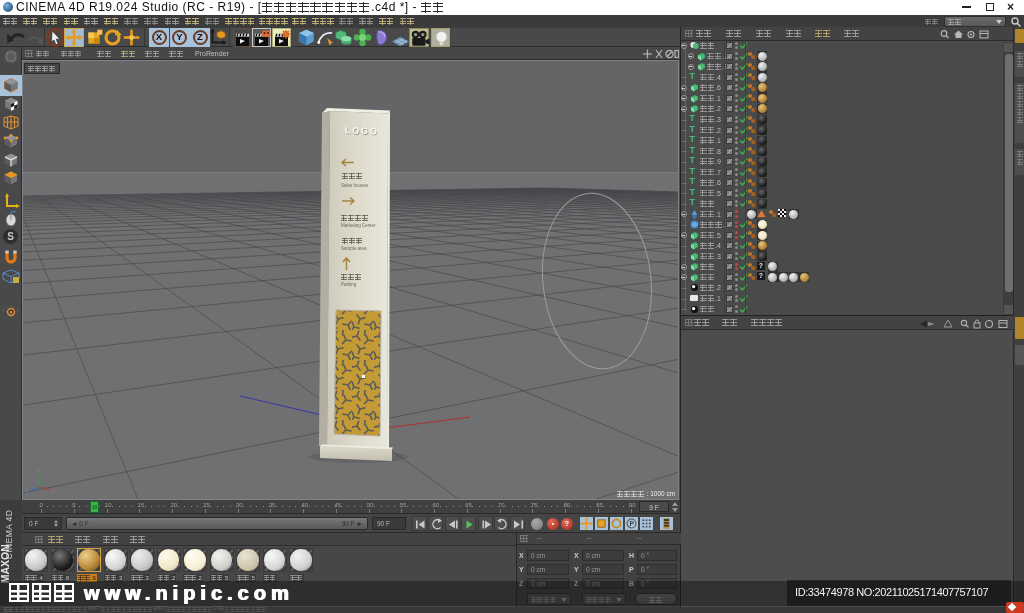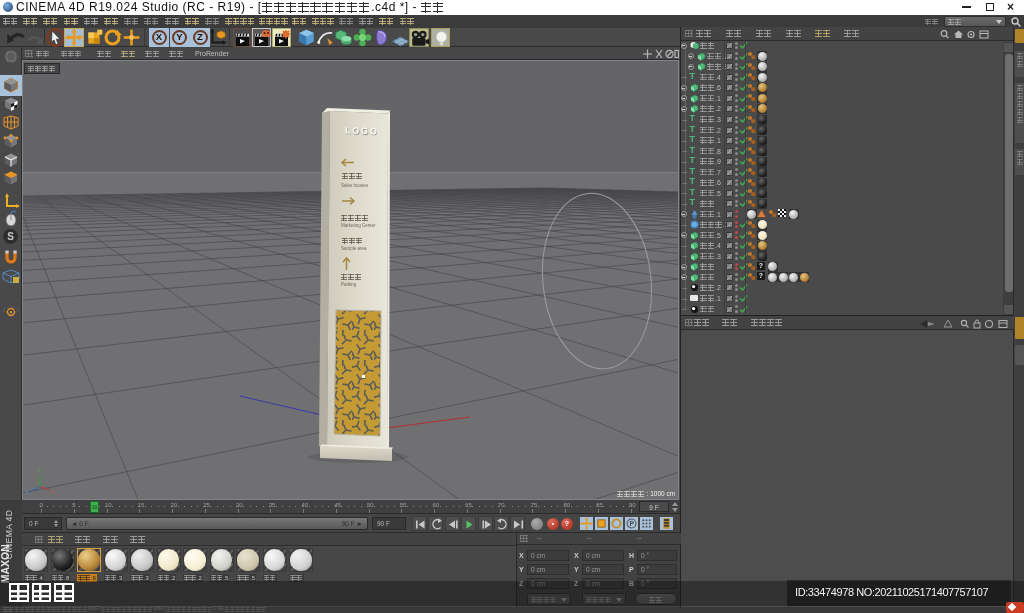--- a/index.html
+++ b/index.html
@@ -1280,18 +1280,19 @@
       </div>
 <div class="a" style="left:118px;top:60px;width:42px;height:12px;background:linear-gradient(#6a6a6a,#555);border:1px solid #2e2e2e;border-radius:6px;text-align:center"><i class="z" style="--s:6px;color:#b8b8b8;margin-top:3px;"></i><i class="z" style="--s:6px;color:#b8b8b8;margin-top:3px;"></i></div>
 </div>
     <div class="a" style="left:0;top:500px;width:22px;height:107px;background:#3c3c3c"></div>
     <div class="a" style="left:0;top:607px;width:1024px;height:6px;background:#383838"></div>
 <div class="a" style="left:3px;top:607px;white-space:nowrap;opacity:.55"><i class="z" style="--s:4.5px;color:#999;"></i><i class="z" style="--s:4.5px;color:#999;"></i> <span style="font-size:4.5px;color:#888">:</span> <i class="z" style="--s:4.5px;color:#888;"></i><i class="z" style="--s:4.5px;color:#888;"></i><i class="z" style="--s:4.5px;color:#888;"></i><i class="z" style="--s:4.5px;color:#888;"></i><i class="z" style="--s:4.5px;color:#888;"></i><i class="z" style="--s:4.5px;color:#888;"></i><i class="z" style="--s:4.5px;color:#888;"></i><i class="z" style="--s:4.5px;color:#888;"></i><i class="z" style="--s:4.5px;color:#888;"></i><i class="z" style="--s:4.5px;color:#888;"></i><i class="z" style="--s:4.5px;color:#888;"></i><i class="z" style="--s:4.5px;color:#888;"></i><i class="z" style="--s:4.5px;color:#888;"></i><i class="z" style="--s:4.5px;color:#888;"></i> <span style="font-size:4.5px;color:#888">SHIFT</span> <i class="z" style="--s:4.5px;color:#888;"></i><i class="z" style="--s:4.5px;color:#888;"></i><i class="z" style="--s:4.5px;color:#888;"></i><i class="z" style="--s:4.5px;color:#888;"></i><i class="z" style="--s:4.5px;color:#888;"></i><i class="z" style="--s:4.5px;color:#888;"></i><i class="z" style="--s:4.5px;color:#888;"></i><i class="z" style="--s:4.5px;color:#888;"></i><i class="z" style="--s:4.5px;color:#888;"></i><i class="z" style="--s:4.5px;color:#888;"></i> <span style="font-size:4.5px;color:#888">SHIFT</span> <i class="z" style="--s:4.5px;color:#888;"></i><i class="z" style="--s:4.5px;color:#888;"></i><i class="z" style="--s:4.5px;color:#888;"></i><i class="z" style="--s:4.5px;color:#888;"></i><i class="z" style="--s:4.5px;color:#888;"></i><i class="z" style="--s:4.5px;color:#888;"></i><i class="z" style="--s:4.5px;color:#888;"></i><i class="z" style="--s:4.5px;color:#888;"></i><i class="z" style="--s:4.5px;color:#888;"></i> <span style="font-size:4.5px;color:#888">CTRL</span> <i class="z" style="--s:4.5px;color:#888;"></i><i class="z" style="--s:4.5px;color:#888;"></i><i class="z" style="--s:4.5px;color:#888;"></i><i class="z" style="--s:4.5px;color:#888;"></i><i class="z" style="--s:4.5px;color:#888;"></i><i class="z" style="--s:4.5px;color:#888;"></i><i class="z" style="--s:4.5px;color:#888;"></i><i class="z" style="--s:4.5px;color:#888;"></i></div>
     <div class="a" style="left:-24px;top:549px;width:58px;text-align:left;transform:rotate(-90deg);transform-origin:center;font-size:10.5px;font-weight:bold;color:#f2f2f2;opacity:.92">MAXON</div>
 <div class="a" style="left:-18px;top:528px;width:54px;transform:rotate(-90deg);transform-origin:center;font-size:8.5px;color:#e0e0e0;opacity:.88;letter-spacing:0.4px">CINEMA 4D</div>
     <div class="a" style="left:0;top:581px;width:1024px;height:25px;background:rgba(10,10,10,0.40)">
 <div class="a" style="left:9px;top:2px"><i class="zw"></i><i class="zw"></i><i class="zw"></i></div>
+<div class="a" style="left:84px;top:2px;font-size:20px;letter-spacing:5px;color:#fff;font-weight:bold;text-shadow:0.6px 0 0 #fff,-0.6px 0 0 #fff">www.nipic.com</div>
 <div class="a" style="left:787px;top:-1px;width:224px;height:26px;background:rgba(0,0,0,0.42)"></div>
 <div class="a" style="left:795px;top:6px;font-size:11px;letter-spacing:-0.4px;color:#f2f2f2;white-space:nowrap">ID:33474978 NO:20211025171407757107</div>
 </div>
 <div class="a" style="left:1006px;top:602px;width:18px;height:11px;background:#cc3a22;border-radius:2px">
 <div class="a" style="left:3px;top:2px;width:6px;height:6px;background:#fff;transform:rotate(45deg)"></div>
     </div>
 </div>
 </body></html>

